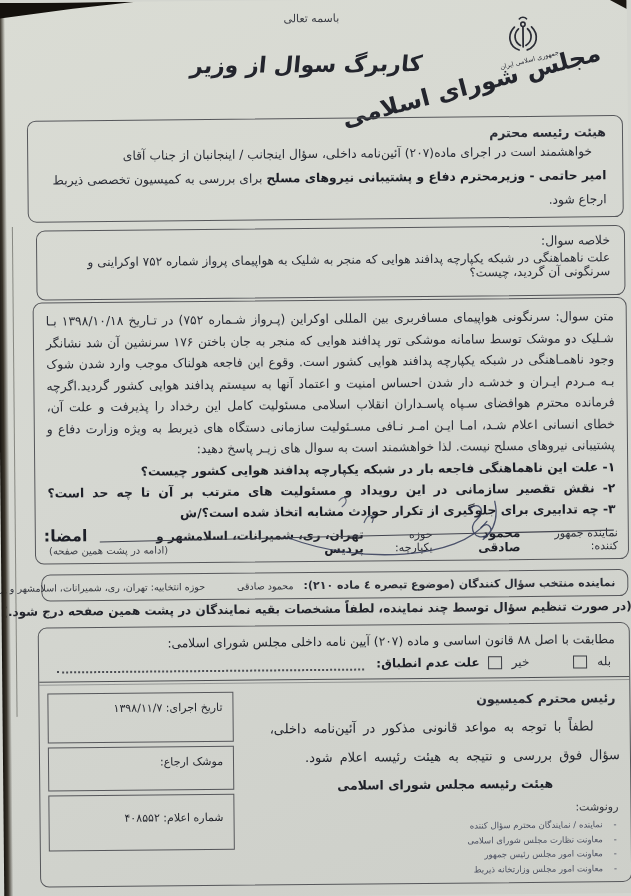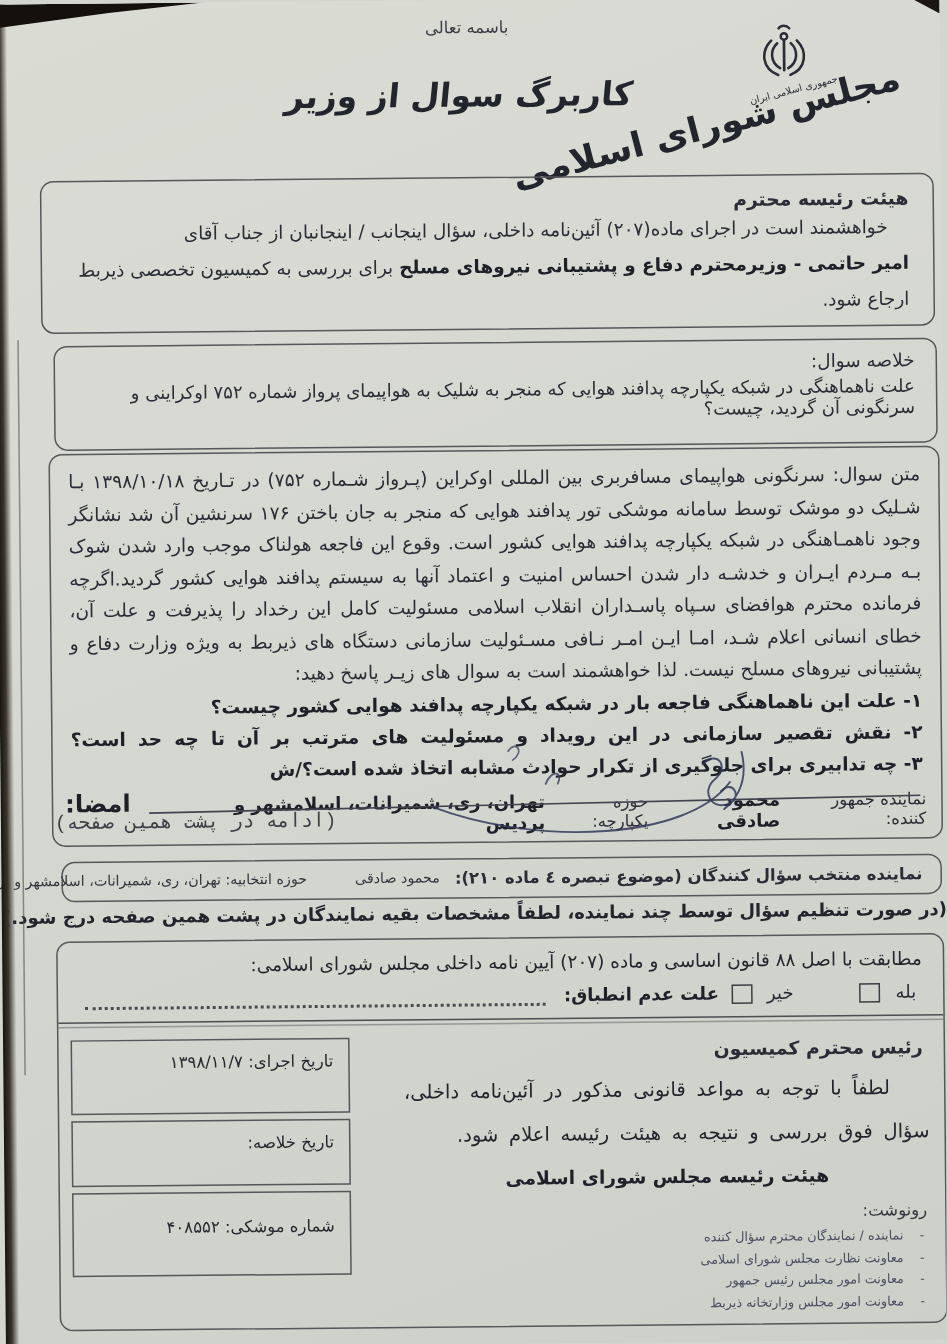--- a/index.html
+++ b/index.html
@@ -55,21 +55,21 @@
   
   #box-question { top:300px; right:3px; left:34px; height:262px; padding:7px 12px 0; }
   #box-question .body { font-size:12.4px; line-height:21.5px; text-align:justify; text-align-last:right; }
   #box-question .item { font-size:12.4px; font-weight:bold; line-height:21px; color:#1f2129;}
   #box-question .item.stretch { text-align:justify; text-align-last:justify; }
   .sig-svg { position:absolute; left:4px; right:4px; top:192px; height:80px; width:calc(100% - 8px); z-index:2;}
   #box-question .footer { position:absolute; bottom:5px; left:8px; right:10px;
     display:flex; align-items:baseline; gap:6px; font-size:11px; }
   #box-question .footer .name,#box-question .footer .dist { font-weight:bold; font-size:12px; color:#1e2028;}
   #box-question .footer .sig-lbl { font-weight:bold; font-size:16px; margin-right:26px; color:#1e2028;}
-  .continue-note { position:absolute; bottom:7px; left:1px; font-size:13px; color:#3f4149; white-space:nowrap;font-family:Liberation Mono, monospace;}
+  .continue-note { position:absolute; bottom:7px; left:13px; font-size:10px; color:#3f4149; white-space:nowrap;}
 
   
   #box-elected { top:572px; right:4px; left:40px; height:27px; padding:4px 12px;
     display:flex; align-items:center; gap:10px; white-space:nowrap;}
   #box-elected .lbl { font-size:11px; font-weight:bold; }
   #box-elected .name { font-size:9.5px; color:#33353d;}
   #box-elected .dist { font-size:9.5px; color:#33353d; margin-right:22px;}
   .multi-note { position:absolute; top:602px; left:0; width:100%; text-align:center;
     font-weight:bold; font-size:12px; color:#23252d; }
 
@@ -197,23 +197,23 @@
           <li>معاونت امور مجلس رئیس جمهور</li>
           <li>معاونت امور مجلس وزارتخانه ذیربط</li>
         </ul>
       </div>
       <div class="dates-col">
         <div class="date-box h1">
           <span>تاریخ اجرای:</span>
           <span>۱۳۹۸/۱۱/۷</span>
         </div>
         <div class="date-box h2">
-          <span>تاریخ خلاصه:</span>
+          <span>موشک ارجاع:</span>
         </div>
         <div class="date-box h3">
-          <span>شماره موشکی:</span>
+          <span>شماره اعلام:</span>
           <span>۴۰۸۵۵۲</span>
         </div>
       </div>
     </div>
   </div>
 
 </div>
 
 </body></html>

